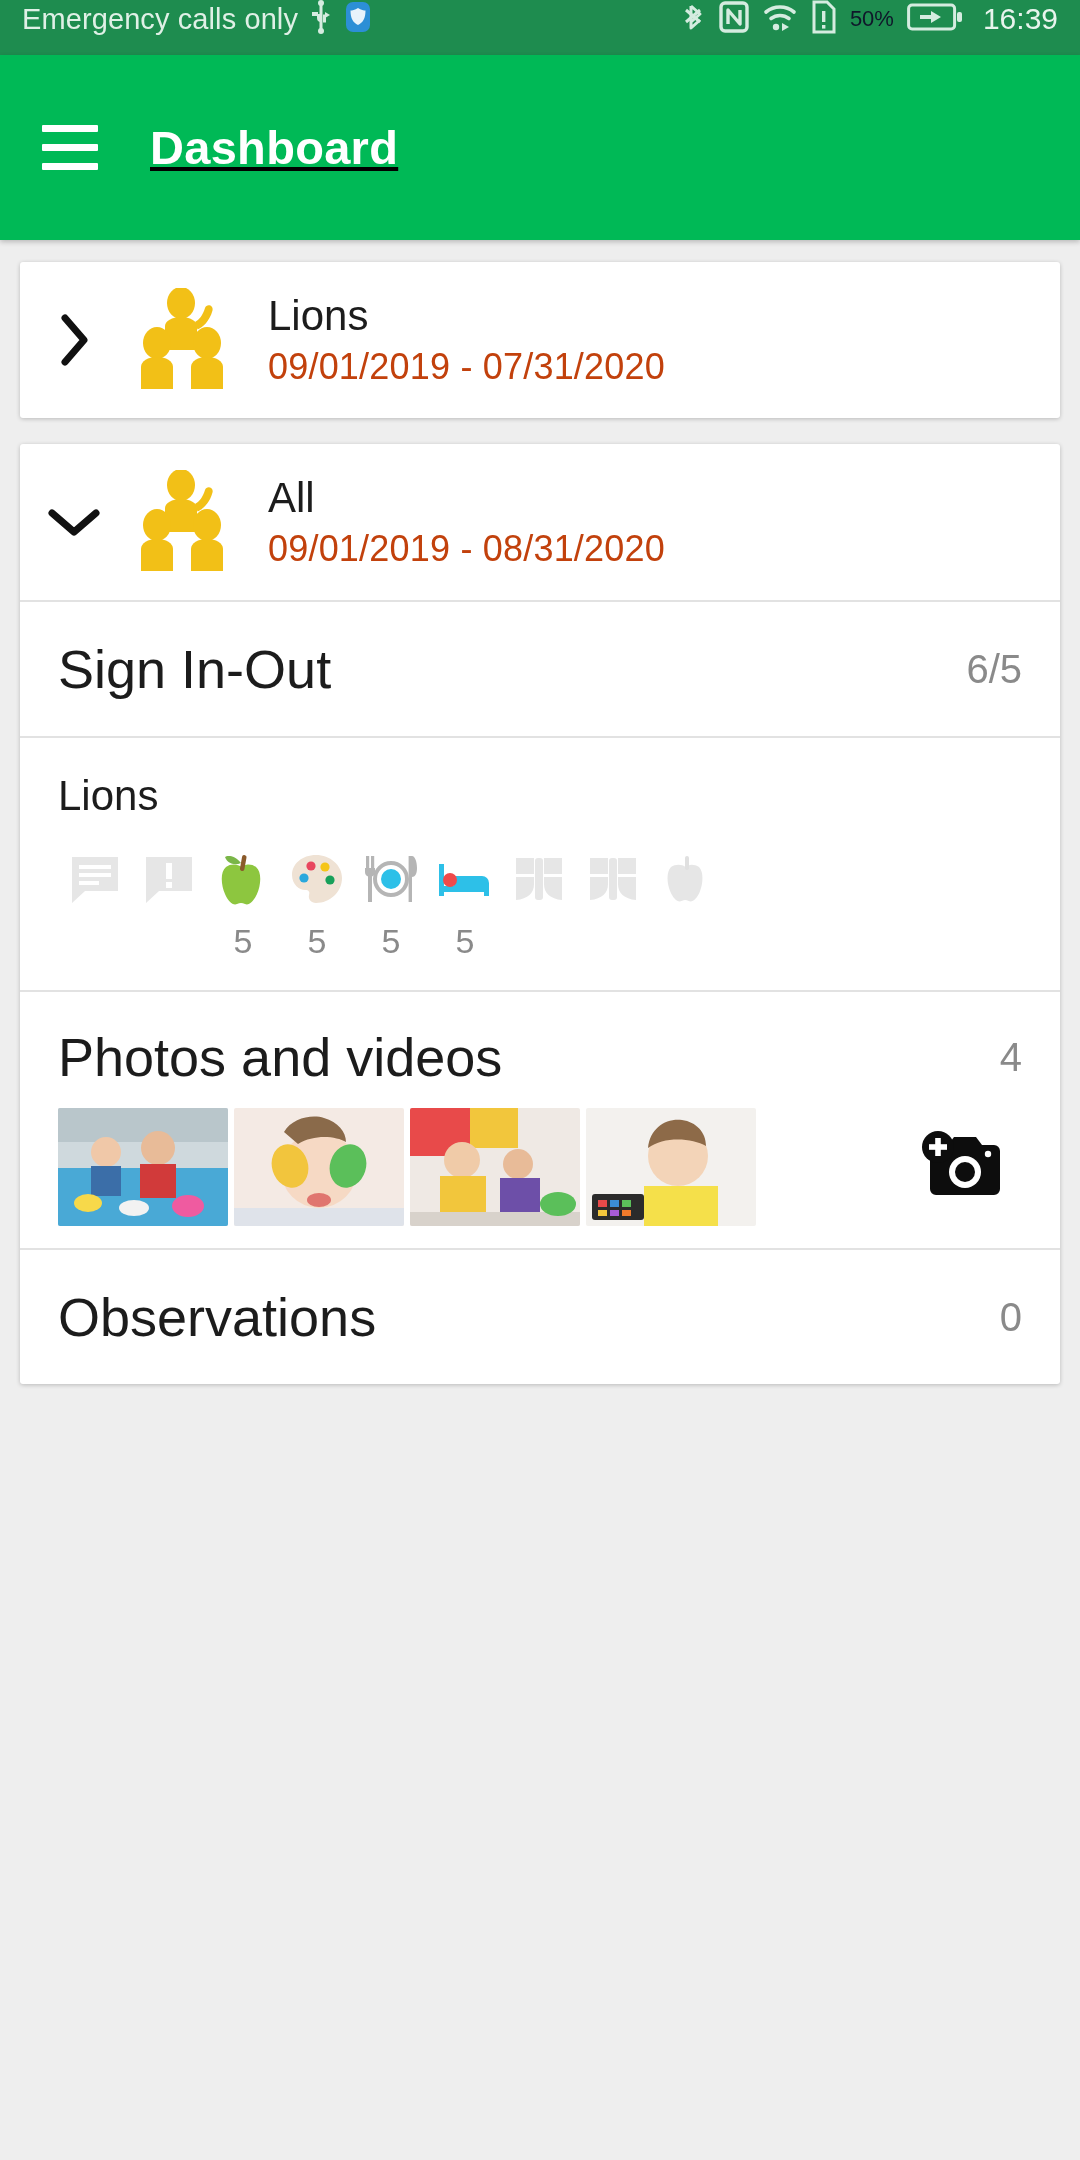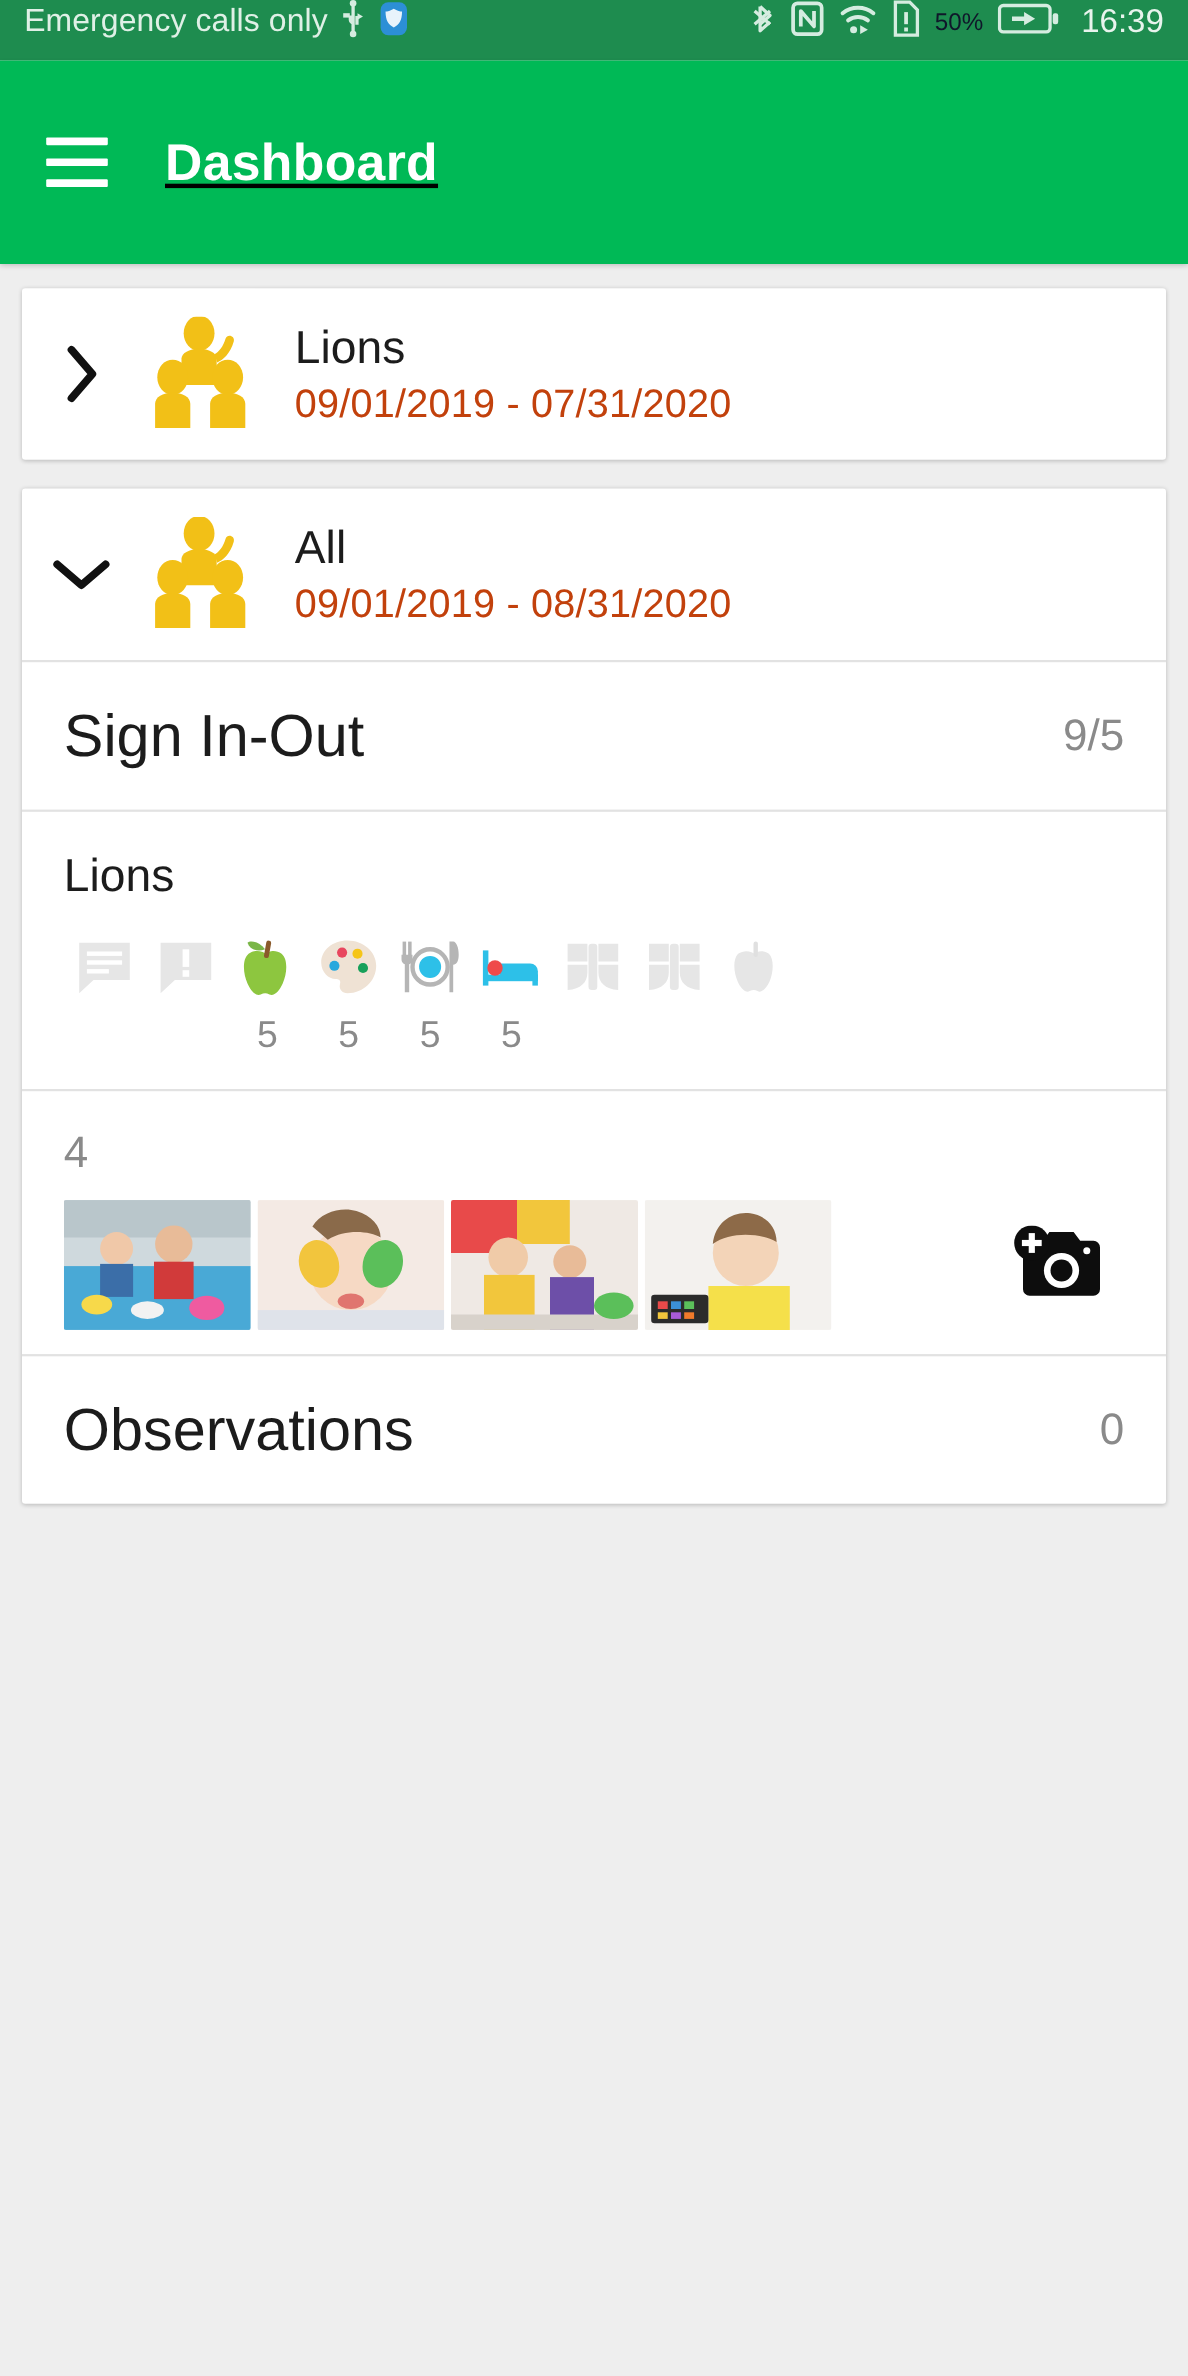--- a/index.html
+++ b/index.html
@@ -203,21 +203,21 @@
       <div class="group-text">
         <div class="group-name">All</div>
         <div class="group-dates">09/01/2019 - 08/31/2020</div>
       </div>
     </div>
 
     <div class="divider"></div>
 
     <div class="stat-row">
       <span class="stat-label">Sign In-Out</span>
-      <span class="stat-value">9/5</span>
+      <span class="stat-value">6/5</span>
     </div>
 
     <div class="divider"></div>
 
     <div class="diary-block">
       <div class="diary-title">Lions</div>
       <div class="diary-icons">
 
         <div class="diary-item">
           <span class="glyph">
@@ -339,20 +339,21 @@
           <span class="diary-count"></span>
         </div>
 
       </div>
     </div>
 
     <div class="divider"></div>
 
     <div>
       <div class="photos-head">
+        <span class="stat-label">Photos and videos</span>
         <span class="stat-value">4</span>
       </div>
       <div class="photos-strip">
 
         <div class="thumb">
           <svg viewBox="0 0 170 118" preserveAspectRatio="none">
             <rect width="170" height="118" fill="#cfd9dd"></rect>
             <rect y="60" width="170" height="58" fill="#49a9d6"></rect>
             <rect y="0" width="170" height="34" fill="#b9c6cb"></rect>
             <circle cx="48" cy="44" r="15" fill="#f0c8a8"></circle>

